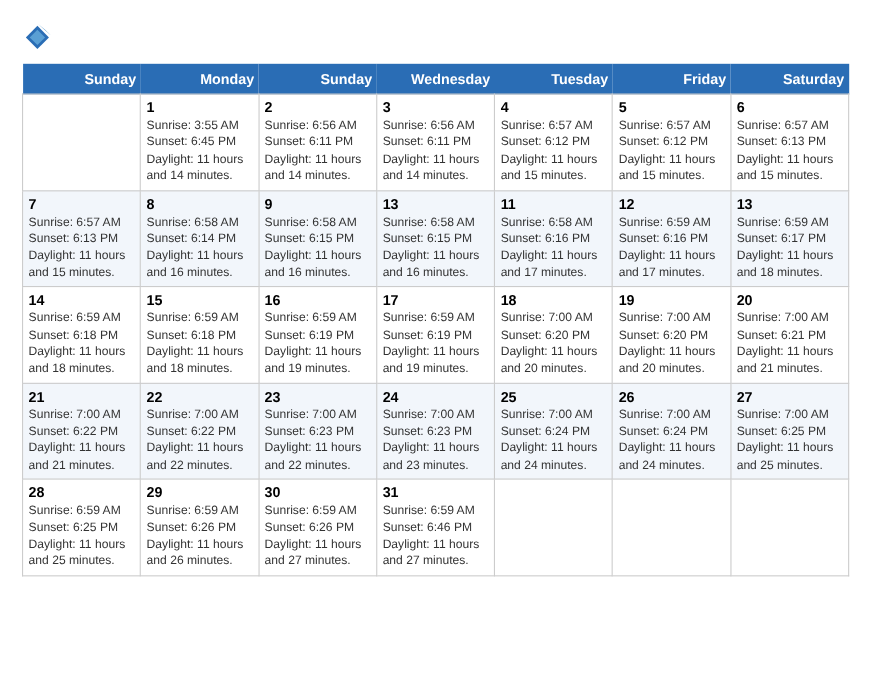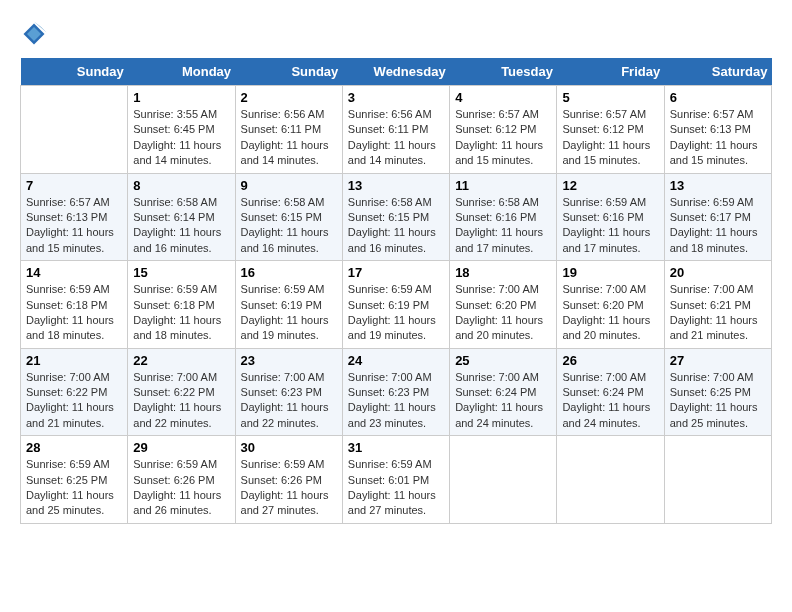--- a/index.html
+++ b/index.html
@@ -367,21 +367,21 @@
         <div class="day-info">
           <div>Sunrise: 6:59 AM</div>
           <div>Sunset: 6:26 PM</div>
           <div>Daylight: 11 hours and 27 minutes.</div>
         </div>
       </td>
         <td>
         <span class="day-num">31</span>
         <div class="day-info">
           <div>Sunrise: 6:59 AM</div>
-          <div>Sunset: 6:01 PM</div>
+          <div>Sunset: 6:46 PM</div>
           <div>Daylight: 11 hours and 27 minutes.</div>
         </div>
       </td>
         <td class="empty-cell"></td>
         <td class="empty-cell"></td>
         <td class="empty-cell"></td>
       </tr>
     </tbody>
 </table>
 

